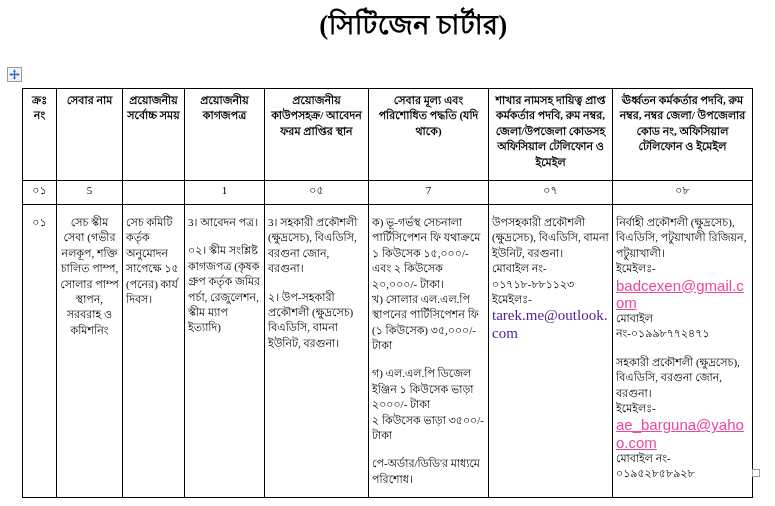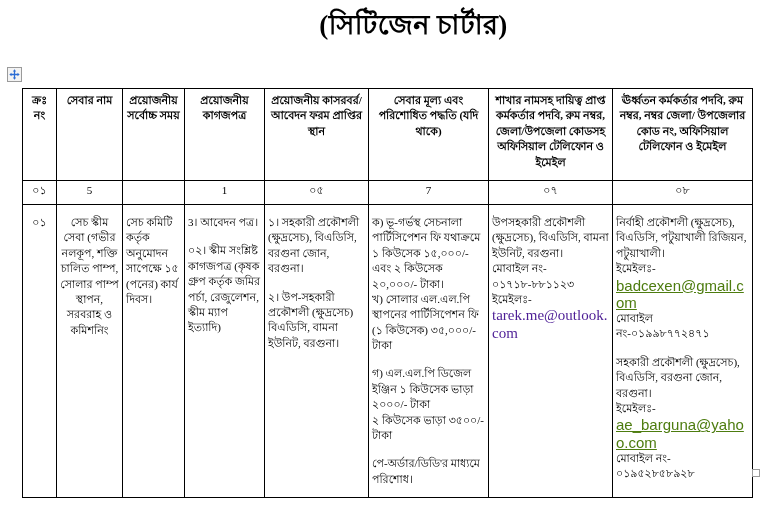--- a/index.html
+++ b/index.html
@@ -34,21 +34,21 @@
   .charter tr.body td{height:283px;}
   .charter p{margin:0;}
   .gap{height:13px;}
   .c-center{text-align:center;}
   .email-plain{
     font-family:"Liberation Serif","DejaVu Serif",serif;
     font-size:15px;color:#4c1d95;word-break:break-all;line-height:1.15;
   }
   .email-link{
     font-family:"Liberation Sans","DejaVu Sans",sans-serif;
-    font-size:15px;color:#4d7c0f;text-decoration:underline;word-break:break-all;line-height:1.15;
+    font-size:15px;color:#ec4899;text-decoration:underline;word-break:break-all;line-height:1.15;
     display:block;
   }
 </style>
 </head>
 <body>
 
 <div class="page-title">(সিটিজেন চার্টার)</div>
 
 <div class="move-handle">
   <span style="display:flex;">
@@ -68,21 +68,21 @@
       <col style="width:120px">
       <col style="width:124px">
       <col style="width:140px">
   </colgroup>
   <thead>
     <tr>
       <th>ক্রঃ নং</th>
       <th>সেবার নাম</th>
       <th>প্রয়োজনীয় সর্বোচ্চ সময়</th>
       <th>প্রয়োজনীয় কাগজপত্র</th>
-      <th>প্রয়োজনীয় কাসরবর্র/ আবেদন ফরম প্রাপ্তির স্থান</th>
+      <th>প্রয়োজনীয় কাউপসহক্র/ আবেদন ফরম প্রাপ্তির স্থান</th>
       <th>সেবার মূল্য এবং পরিশোধিত পদ্ধতি (যদি থাকে)</th>
       <th>শাখার নামসহ দায়িত্ব প্রাপ্ত কর্মকর্তার পদবি, রুম নম্বর, জেলা/উপজেলা কোডসহ অফিসিয়াল টেলিফোন ও ইমেইল</th>
       <th>ঊর্ধ্বতন কর্মকর্তার পদবি, রুম নম্বর,  নম্বর জেলা/ উপজেলার কোড নং, অফিসিয়াল টেলিফোন ও ইমেইল</th>
     </tr>
   </thead>
   <tbody>
     <tr class="nums">
       <td>০১</td>
       <td>5</td>
       <td></td>
@@ -101,21 +101,21 @@
       </td>
       <td>
         <p>সেচ কমিটি কর্তৃক অনুমোদন সাপেক্ষে ১৫ (পনের) কার্য দিবস।</p>
       </td>
       <td>
         <p>3। আবেদন পত্র।</p>
         <div class="gap"></div>
         <p>০২। স্কীম সংশ্লিষ্ট কাগজপত্র (কৃষক গ্রুপ কর্তৃক জমির পর্চা, রেজুলেশন, স্কীম ম্যাপ ইত্যাদি)</p>
       </td>
       <td>
-        <p>১। সহকারী প্রকৌশলী (ক্ষুদ্রসেচ), বিএডিসি, বরগুনা জোন, বরগুনা।</p>
+        <p>3। সহকারী প্রকৌশলী (ক্ষুদ্রসেচ), বিএডিসি, বরগুনা জোন, বরগুনা।</p>
         <div class="gap"></div>
         <p>২। উপ-সহকারী প্রকৌশলী (ক্ষুদ্রসেচ) বিএডিসি, বামনা ইউনিট, বরগুনা।</p>
       </td>
       <td>
         <p>ক) ভূ-গর্ভস্থ সেচনালা পার্টিসিপেশন ফি যথাক্রমে ১ কিউসেক ১৫,০০০/- এবং ২ কিউসেক ২০,০০০/- টাকা।</p>
         <p>খ) সোলার এল.এল.পি স্থাপনের পার্টিসিপেশন ফি (১ কিউসেক) ৩৫,০০০/- টাকা</p>
         <div class="gap"></div>
         <p>গ) এল.এল.পি ডিজেল ইঞ্জিন ১ কিউসেক ভাড়া ২০০০/- টাকা</p>
         <p>২ কিউসেক ভাড়া ৩৫০০/- টাকা</p>
         <div class="gap"></div>

